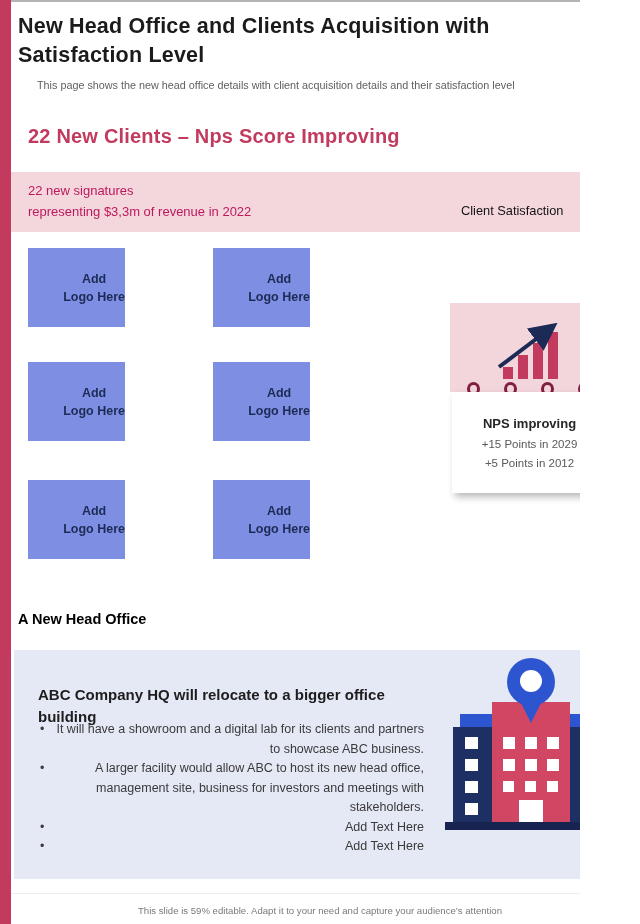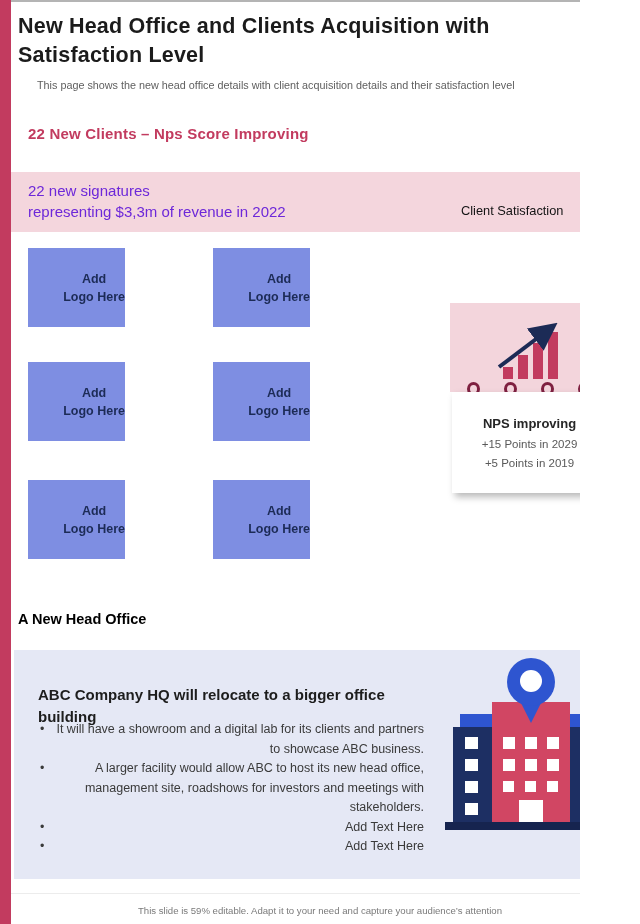--- a/index.html
+++ b/index.html
@@ -7,25 +7,25 @@
     position:relative;width:580px;height:924px;background:#fff;overflow:hidden;
     font-family:"Liberation Sans",sans-serif;color:#1c1c1c;
   }
   .top-line{position:absolute;top:0;left:11px;right:0;height:2px;background:#777;opacity:.55;}
   .left-bar{position:absolute;top:0;left:0;width:11px;height:924px;background:var(--accent-crimson,#c23b5f);}
 
   .page-title{position:absolute;left:18px;top:12px;width:560px;font-size:21.5px;font-weight:bold;
     line-height:29px;color:#1b1b1b;letter-spacing:.2px;}
   .page-subtitle{position:absolute;left:18px;top:79px;width:600px;font-size:10.8px;color:#5f5f5f;margin-left:19px;}
 
-  .sec1-heading{position:absolute;left:28px;top:125px;font-size:15px;font-weight:bold;
+  .sec1-heading{position:absolute;left:28px;top:125px;font-size:20px;font-weight:bold;
     color:var(--accent-crimson,#c23b5f);letter-spacing:.2px;}
 
   .band{position:absolute;left:11px;top:172px;width:629px;height:60px;background:var(--pink-band,#f4d6dd);}
-  .band-left{position:absolute;left:17px;top:8px;font-size:15px;line-height:21px;color:#6d28d9;white-space:pre-line;}
+  .band-left{position:absolute;left:17px;top:8px;font-size:13px;line-height:21px;color:#be185d;white-space:pre-line;}
   .band-right{position:absolute;left:450px;top:31px;font-size:12.8px;color:#141414;}
 
   .logo-box{position:absolute;width:97px;height:79px;background:var(--periwinkle,#7e8ee2);
     display:flex;align-items:center;justify-content:flex-end;text-align:center;}
   .logo-box span{font-size:12.5px;font-weight:bold;color:var(--navy-text,#1c2b56);line-height:18px;white-space:pre-line;}
 
   .nps-pink{position:absolute;left:450px;top:303px;width:160px;height:89px;background:var(--pink-icon-box,#f3d5dc);}
   .nps-card{position:absolute;left:452px;top:392px;width:155px;height:101px;background:#fff;
     box-shadow:3px 4px 7px rgba(0,0,0,.28);text-align:center;}
   .nps-title{margin:24px 0 0 0;font-size:13px;font-weight:bold;color:#262626;}
@@ -116,30 +116,30 @@
   <span class="ring ring-top" style="left:541px;top:382px;"></span>
   <span class="ring ring-top" style="left:578px;top:382px;"></span>
   <span class="ring ring-bottom" style="left:467px;top:396px;"></span>
   <span class="ring ring-bottom" style="left:504px;top:396px;"></span>
   <span class="ring ring-bottom" style="left:541px;top:396px;"></span>
   <span class="ring ring-bottom" style="left:578px;top:396px;"></span>
 
   <div class="nps-card">
     <p class="nps-title">NPS improving</p>
     <p class="nps-line">+15 Points in 2029</p>
-    <p class="nps-line">+5 Points in 2019</p>
+    <p class="nps-line">+5 Points in 2012</p>
   </div>
 
   <div class="sec2-heading">A New Head Office</div>
 
   <div class="panel">
     <div class="panel-title">ABC Company HQ will relocate to a bigger office building</div>
     <ul class="panel-bullets">
       <li>It will have a showroom and a digital lab for its clients and partners to showcase ABC business.</li>
-      <li>A larger facility would allow ABC to host its new head office, management site, roadshows for investors and meetings with stakeholders.</li>
+      <li>A larger facility would allow ABC to host its new head office, management site, business for investors and meetings with stakeholders.</li>
       <li>Add Text Here</li>
       <li>Add Text Here</li>
     </ul>
   </div>
 
   <svg class="building" width="176" height="176" viewBox="0 0 176 176">
     <rect x="17" y="59" width="143" height="30" fill="var(--royal-blue,#2e55d0)"></rect>
     <rect x="10" y="72" width="40" height="95" fill="var(--navy-tower,#1d2f63)"></rect>
     <rect x="127" y="72" width="40" height="95" fill="var(--navy-tower,#1d2f63)"></rect>
     <rect x="49" y="47" width="78" height="120" fill="var(--icon-crimson,#d14663)"></rect>

